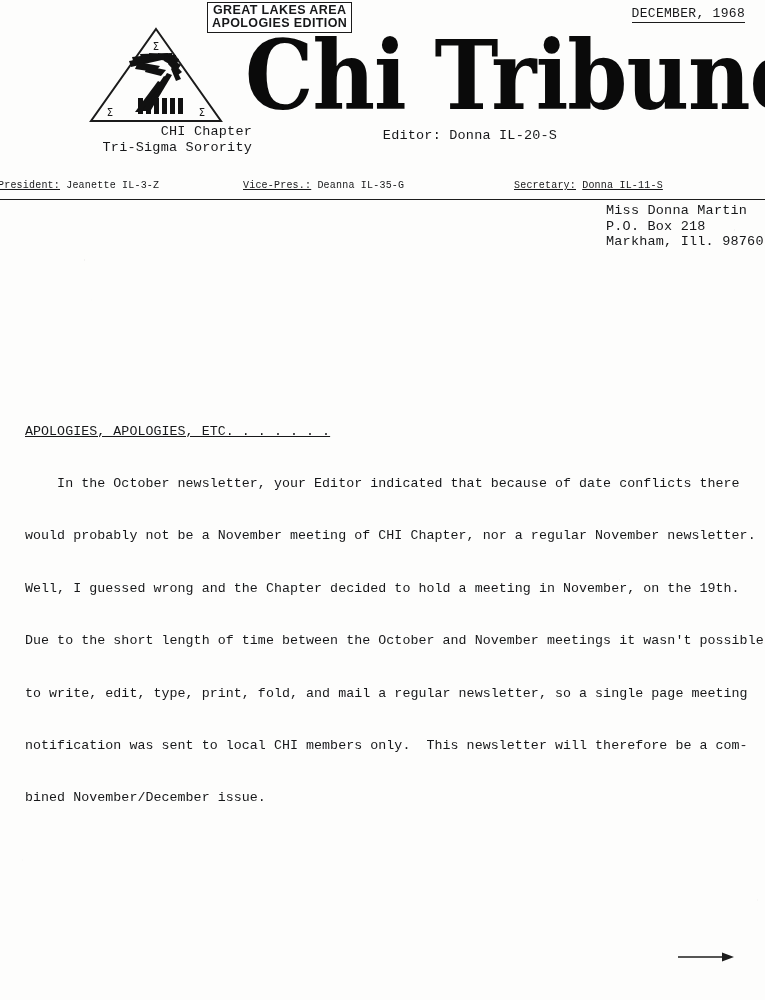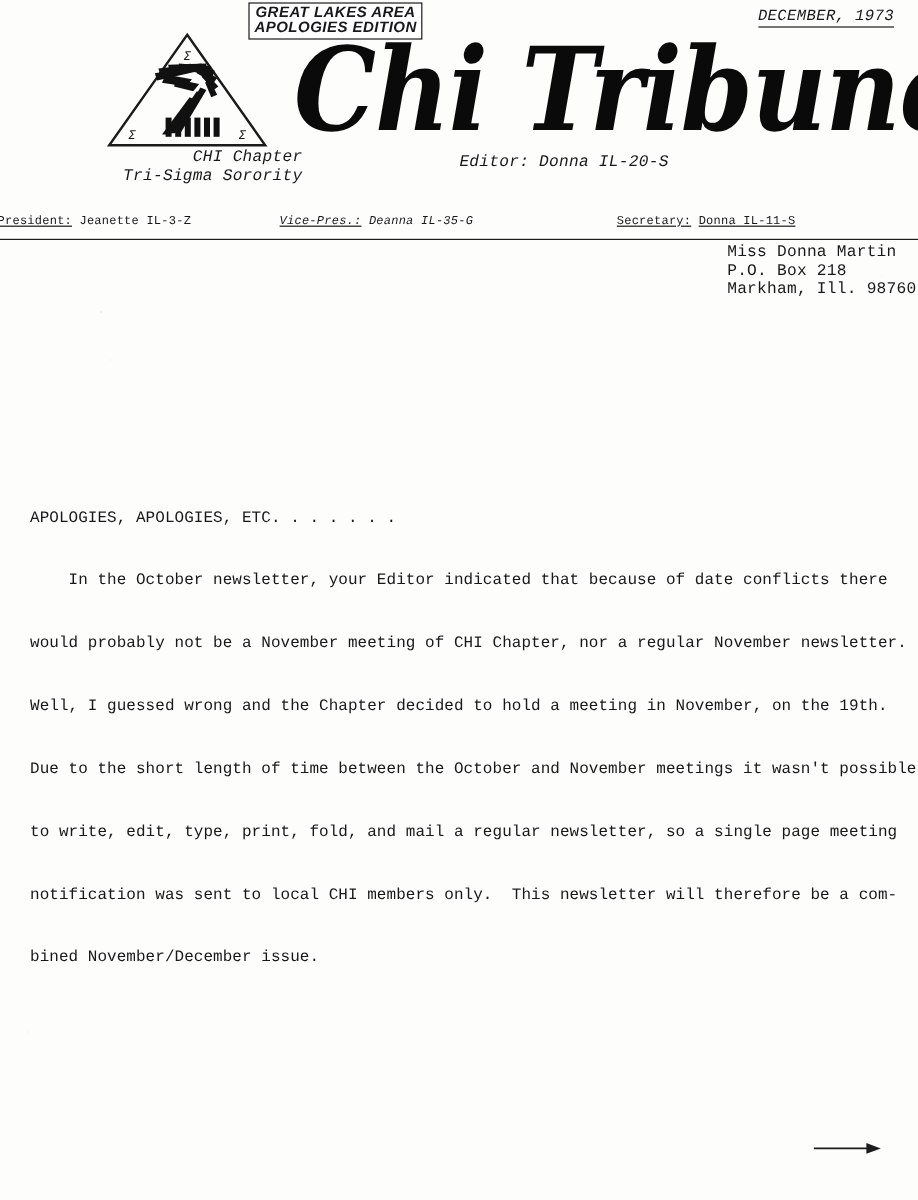--- a/index.html
+++ b/index.html
@@ -33,21 +33,21 @@
     background-image:
       radial-gradient(circle at 11% 26%, rgba(0,0,0,.10) 0 .6px, transparent .7px),
       radial-gradient(circle at 12% 30%, rgba(0,0,0,.08) 0 .5px, transparent .6px),
       radial-gradient(circle at 96% 23%, rgba(0,0,0,.07) 0 .6px, transparent .7px),
       radial-gradient(circle at 3% 86%, rgba(0,0,0,.09) 0 .6px, transparent .7px),
       radial-gradient(circle at 81% 58%, rgba(0,0,0,.06) 0 .5px, transparent .6px),
       radial-gradient(circle at 99% 90%, rgba(0,0,0,.06) 0 .5px, transparent .6px);
   }
 
   
-  #masthead { position: absolute; left:0; top:0; width:765px; height:176px;font-style:italic; }
+  #masthead { position: absolute; left:0; top:0; width:765px; height:176px; }
 
   .edition-box {
     position: absolute;
     left: 207px; top: 2px;
     border: 1.6px solid #1b1b1b;
     padding: 1px 4px 2px 4px;
     text-align: center;
     line-height: 13px;
     font-size: 12.5px;
     letter-spacing: .4px;
@@ -113,21 +113,21 @@
     letter-spacing: .2px;
     text-align: center;
   }
   #officers .off {
     position: absolute;
     top: 0;
     white-space: nowrap;
   }
   #officers .lbl { text-decoration: underline; }
   .o1 { left: -2px; }
-  .o2 { left: 233px; font-style: italic; }
+  .o2 { left: 243px; }
   .o3 { left: 514px; }
 
   #officer-rule {
     position: absolute;
     left: 0; top: 199px;
     width: 765px; height: 0;
     border-top: 1.7px solid #1d1d1d;
   }
 
   
@@ -144,21 +144,21 @@
   #body-copy {
     position: absolute;
     left: 25px; top: 318px;
     width: 722px;
     font-size: 13.3px;
     line-height: 17.45px;
     letter-spacing: .05px;
     white-space: pre;
   }
   .sec { margin: 0; }
-  .sec-head { margin: 0; }
+  .sec-head { margin: 0; text-decoration: underline; }
   .spacer { height: 17.45px; }
   .ln { margin: 0; white-space: pre; }
 
   
   #cont-arrow {
     position: absolute;
     left: 678px; top: 950px;
     width: 58px; height: 12px;
   }
 </style>
@@ -167,21 +167,21 @@
 
 <div id="page">
 
   <div id="masthead">
 
     <div class="edition-box">
       <div>GREAT LAKES AREA</div>
       <div>APOLOGIES EDITION</div>
     </div>
 
-    <div class="issue-date">DECEMBER, 1973</div>
+    <div class="issue-date">DECEMBER, 1968</div>
 
     <div class="emblem">
       <svg width="136" height="98" viewBox="0 0 136 98" aria-hidden="true">
         <polygon points="68,3 133,95 3,95" fill="none" stroke="#1b1b1b" stroke-width="2"></polygon>
         <text x="68" y="24" font-family="DejaVu Sans, sans-serif" font-size="10" text-anchor="middle" fill="#1b1b1b">Σ</text>
         <text x="22" y="90" font-family="DejaVu Sans, sans-serif" font-size="10" text-anchor="middle" fill="#1b1b1b">Σ</text>
         <text x="114" y="90" font-family="DejaVu Sans, sans-serif" font-size="10" text-anchor="middle" fill="#1b1b1b">Σ</text>
         <g fill="#111">
 
           <path d="M41 35 L76 29 L74 34 L43 41 Z"></path>

